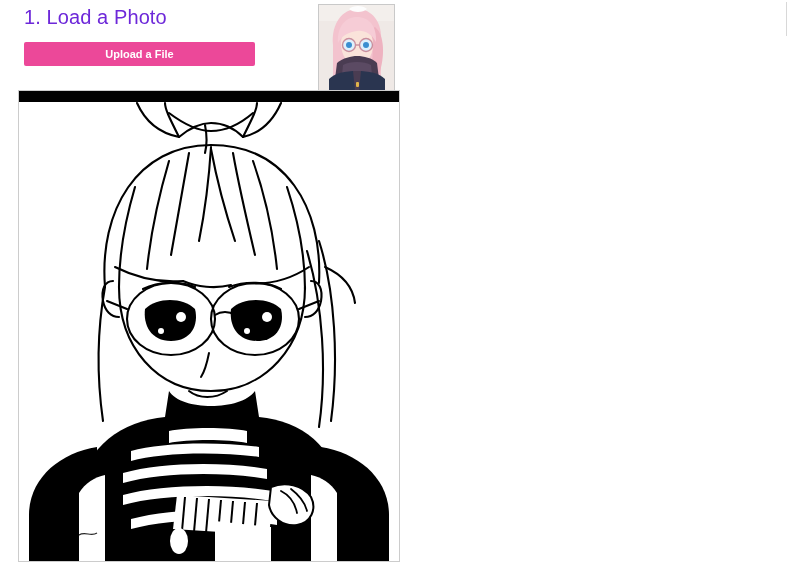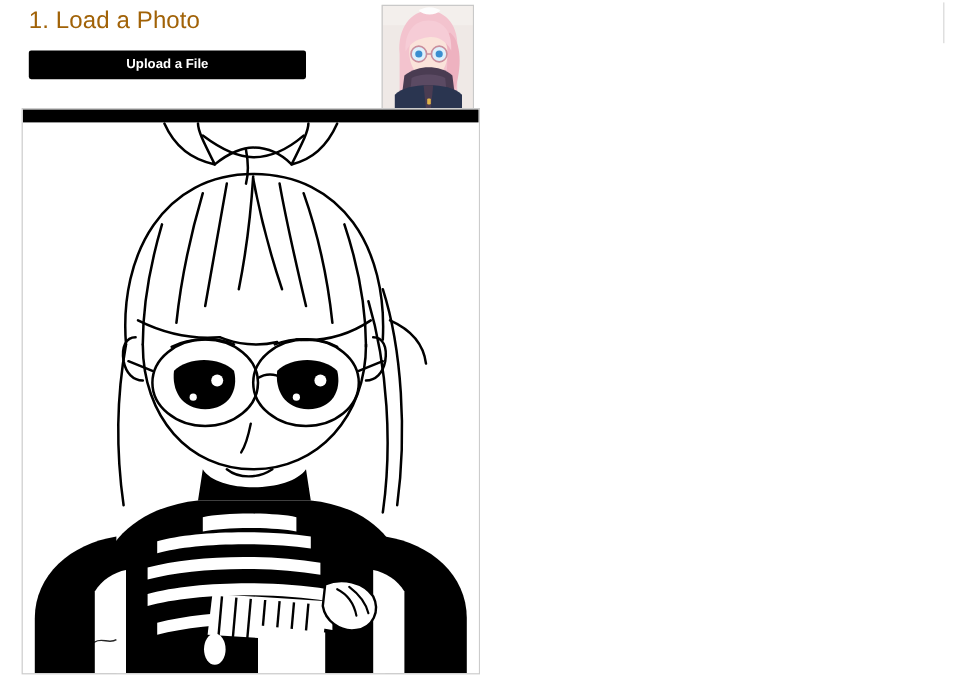--- a/index.html
+++ b/index.html
@@ -42,34 +42,34 @@
     top: 2px;
     width: 1px;
     height: 34px;
     background: #d8d8d8;
   }
 
   
   .heading {
     font-size: 20px;
     font-weight: 300;
-    color: #a16207;
+    color: #6d28d9;
     letter-spacing: .1px;
     white-space: nowrap;
   }
   .h-step1 { position: absolute; left: 24px; top: 6px; }
 
   
   .upload-btn {
     position: absolute;
     left: 24px;
     top: 42px;
     width: 231px;
     height: 24px;
-    background: #000000;
+    background: #ec4899;
     border: none;
     border-radius: 2px;
     color: #ffffff;
     font-size: 11px;
     font-weight: bold;
     font-family: "Liberation Sans", sans-serif;
     cursor: pointer;
     padding: 0;
     line-height: 24px;
     text-align: center;

